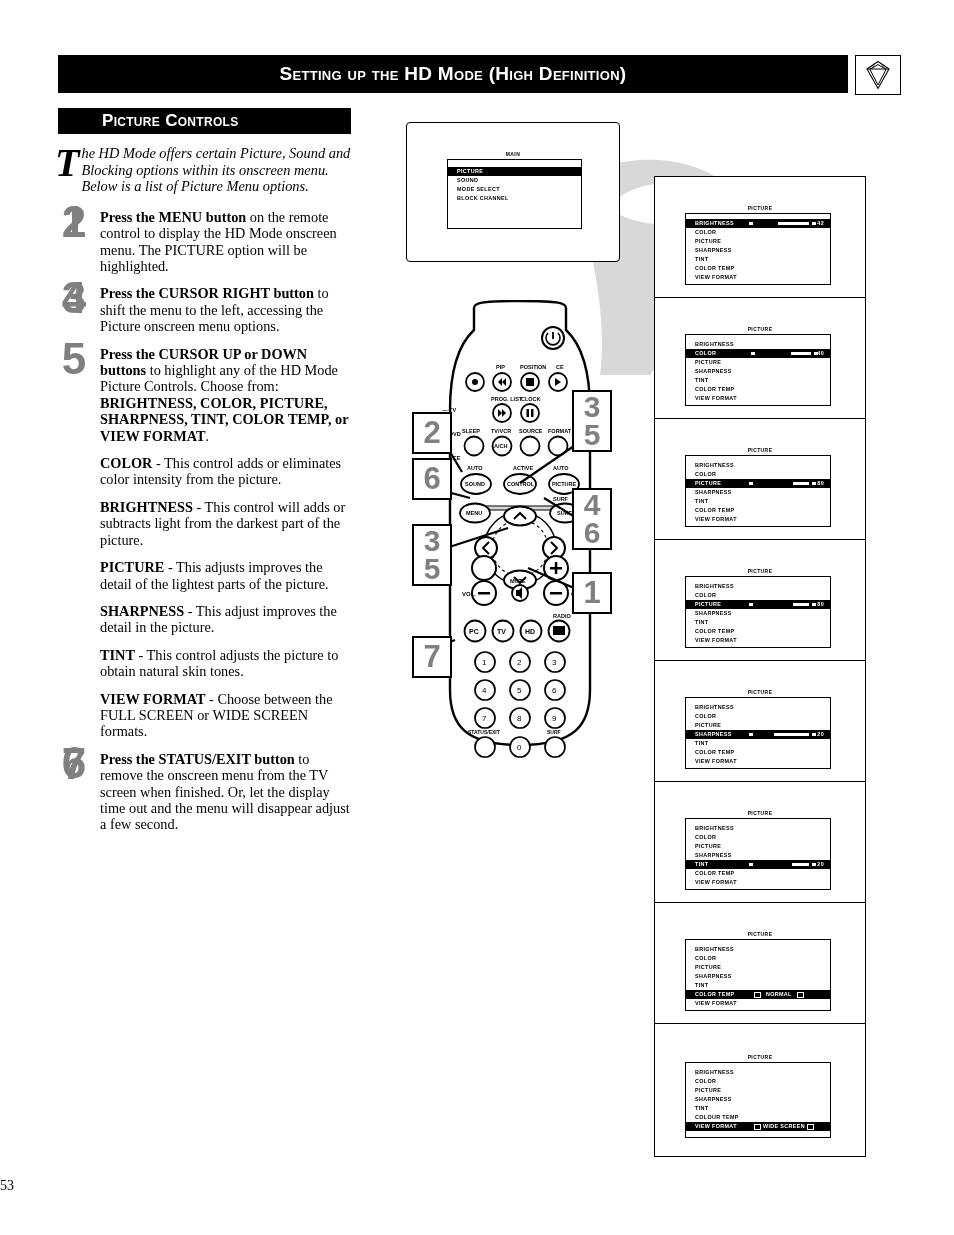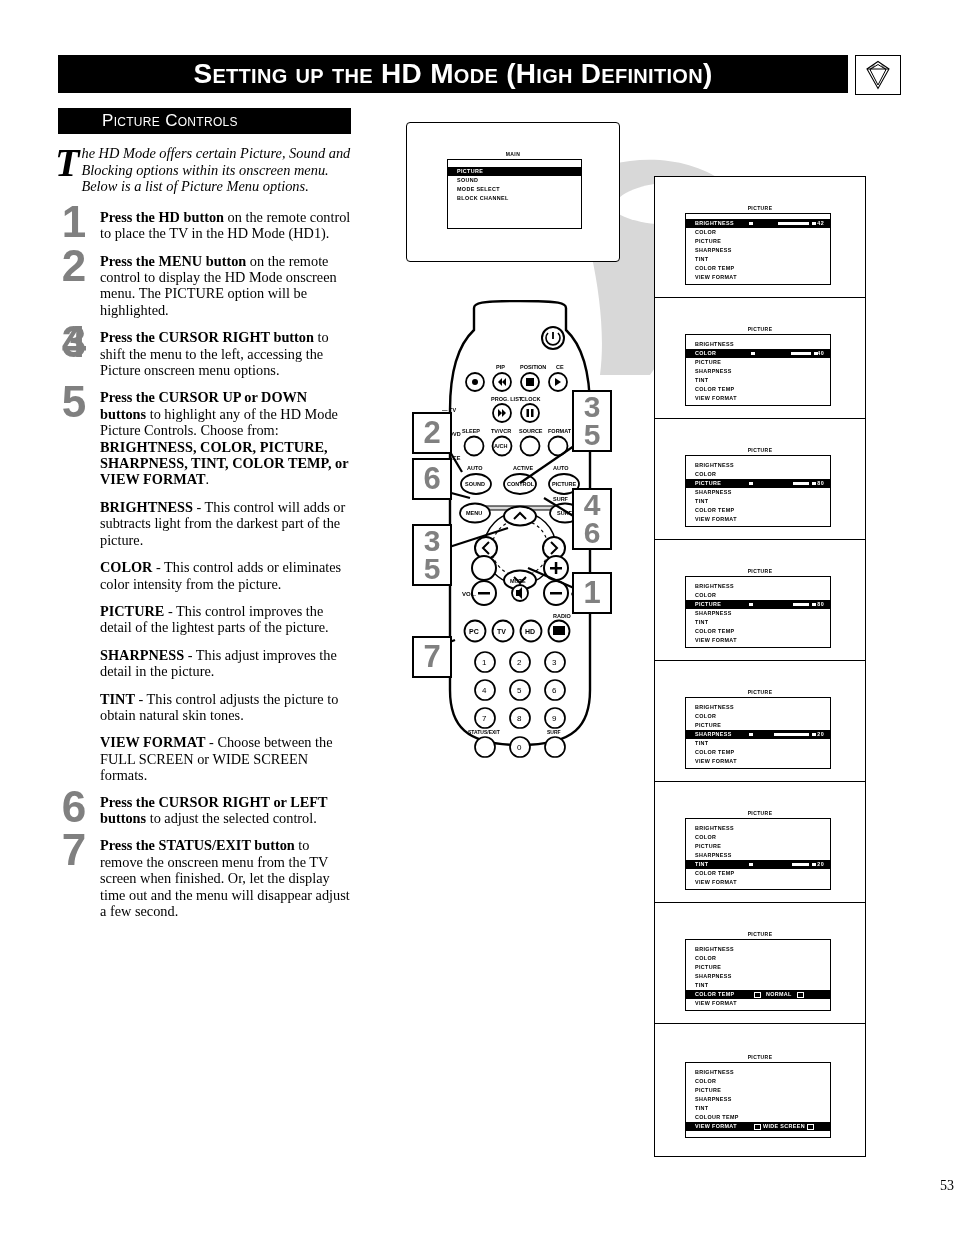--- a/index.html
+++ b/index.html
@@ -11,36 +11,36 @@
   .page{position:absolute;inset:0;}
 
   
   .hdr-bar{
     position:absolute;left:58px;top:55px;width:790px;height:38px;
     background:#000;color:#fff;
     display:flex;align-items:center;justify-content:center;
   }
   .hdr-title{
     font-family:"Liberation Sans",sans-serif;
-    font-weight:bold;font-size:28px;letter-spacing:.3px;
+    font-weight:bold;font-size:19px;letter-spacing:.3px;
     font-variant:small-caps;white-space:nowrap;
   }
   .hdr-logo{
     position:absolute;left:855px;top:55px;width:44px;height:38px;
     border:1px solid #000;background:#fff;
     display:flex;align-items:center;justify-content:center;
   }
 
   
   .sect-bar{
     position:absolute;left:58px;top:108px;width:293px;height:26px;
     background:#000;color:#fff;display:flex;align-items:center;
   }
   .sect-title{
-    font-family:"Liberation Sans",sans-serif;font-weight:normal;
+    font-family:"Liberation Sans",sans-serif;font-weight:bold;
     font-size:17px;font-variant:small-caps;letter-spacing:.3px;
     padding-left:44px;
   }
 
   
   .col{position:absolute;left:55px;top:145px;width:300px;}
   .intro{
     font-style:italic;font-size:14.4px;line-height:16.6px;
     text-align:left;margin:0 0 14px 0;
   }
@@ -55,21 +55,21 @@
     font-size:44px;line-height:44px;color:#808080;
   }
   .step-body{font-size:14.3px;line-height:16.4px;}
   .step-body b{font-weight:bold;}
   .para{font-size:14.3px;line-height:16.4px;margin:0 0 11px 0;padding-left:45px;}
   .para b{font-weight:bold;}
   .tight{margin-bottom:4px;}
 
   
   .pageno{
-    position:absolute;left:0;top:1178px;width:954px;text-align:right;
+    position:absolute;left:0;top:1178px;width:954px;text-align:left;
     font-size:14px;font-family:"Liberation Serif",serif;
   }
 
   
   .tvscreen{
     position:absolute;left:406px;top:122px;width:212px;height:138px;
     border:1.6px solid #000;border-radius:4px;background:#fff;
   }
   .osd{position:absolute;background:#fff;border:1.4px solid #000;}
   .osd-title{
@@ -151,21 +151,20 @@
   </div>
 
   <div class="col">
 
     <p class="intro">
       <span class="dropcap">T</span><span>he HD Mode offers certain Picture, Sound and Blocking options within its onscreen menu. Below is a list of Picture Menu options.</span>
     </p>
 
     <div class="step">
       <div class="step-num">1</div>
-      <div class="step-body"><b>Press the HD button</b><span> on the remote control to place the TV in the HD Mode (HD1).</span></div>
     </div>
 
     <div class="step">
       <div class="step-num">2</div>
       <div class="step-body"><b>Press the MENU button</b><span> on the remote control to display the HD Mode onscreen menu. The PICTURE option will be highlighted.</span></div>
     </div>
 
     <div class="step">
       <div class="step-num">3</div>
     </div>
@@ -173,30 +172,29 @@
     <div class="step">
       <div class="step-num">4</div>
       <div class="step-body"><b>Press the CURSOR RIGHT button</b><span> to shift the menu to the left, accessing the Picture onscreen menu options.</span></div>
     </div>
 
     <div class="step">
       <div class="step-num">5</div>
       <div class="step-body"><b>Press the CURSOR UP or DOWN buttons</b><span> to highlight any of the HD Mode Picture Controls. Choose from: </span><b>BRIGHTNESS, COLOR, PICTURE, SHARPNESS, TINT, COLOR TEMP, or VIEW FORMAT</b><span>.</span></div>
     </div>
 
+    <p class="para"><b>COLOR</b><span> - This control adds or eliminates color intensity from the picture.</span></p>
     <p class="para"><b>BRIGHTNESS</b><span> - This control will adds or subtracts light from the darkest part of the picture.</span></p>
-    <p class="para"><b>COLOR</b><span> - This control adds or eliminates color intensity from the picture.</span></p>
-    <p class="para"><b>PICTURE</b><span> - This control improves the detail of the lightest parts of the picture.</span></p>
+    <p class="para"><b>PICTURE</b><span> - This adjusts improves the detail of the lightest parts of the picture.</span></p>
     <p class="para"><b>SHARPNESS</b><span> - This adjust improves the detail in the picture.</span></p>
     <p class="para"><b>TINT</b><span> - This control adjusts the picture to obtain natural skin tones.</span></p>
     <p class="para tight"><b>VIEW FORMAT</b><span> - Choose between the FULL SCREEN or WIDE SCREEN formats.</span></p>
 
     <div class="step" style="margin-top:10px;">
       <div class="step-num">6</div>
-      <div class="step-body"><b>Press the CURSOR RIGHT or LEFT buttons</b><span> to adjust the selected control.</span></div>
     </div>
 
     <div class="step">
       <div class="step-num">7</div>
       <div class="step-body"><b>Press the STATUS/EXIT button</b><span> to remove the onscreen menu from the TV screen when finished. Or, let the display time out and the menu will disappear adjust a few second.</span></div>
     </div>
 
   </div>
 
   <svg class="cone" viewBox="0 0 200 270">

